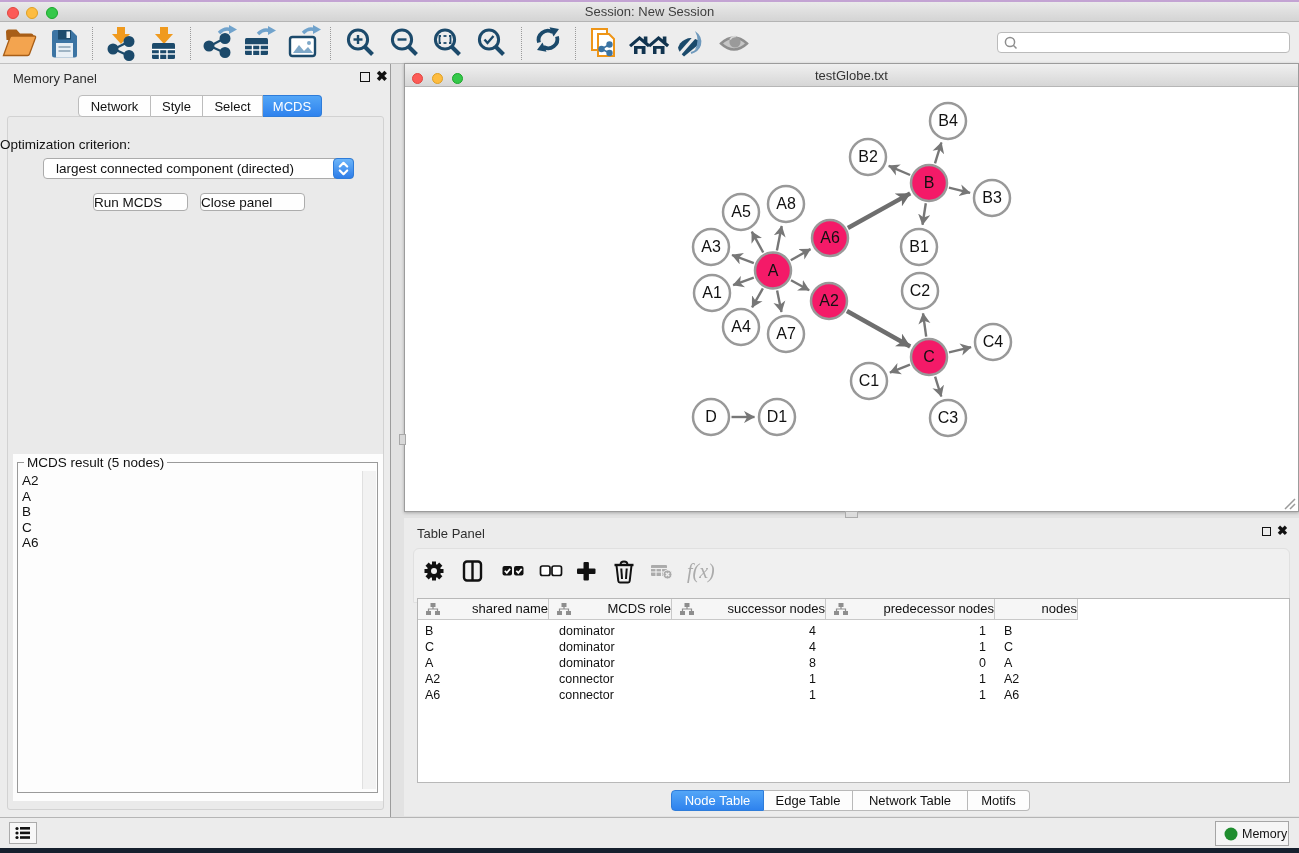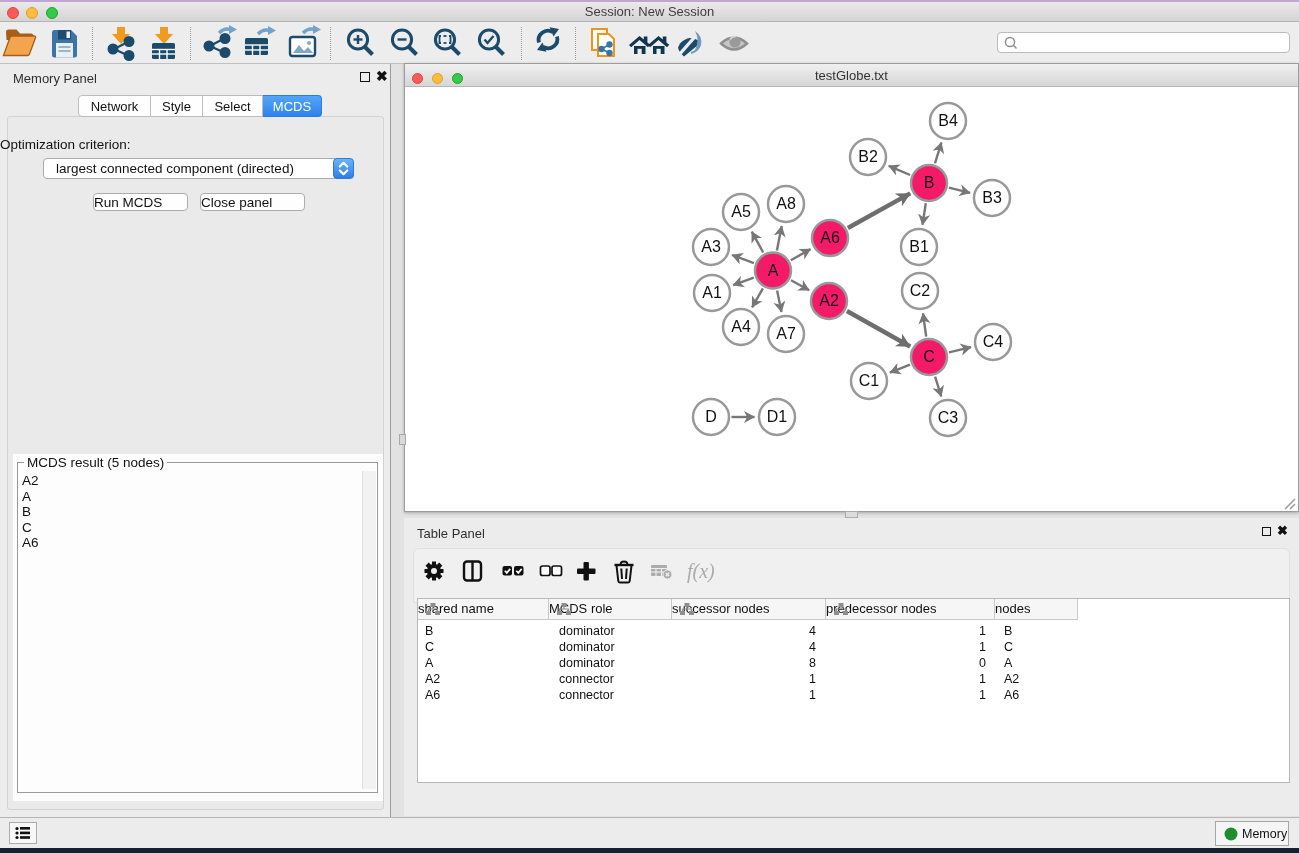--- a/index.html
+++ b/index.html
@@ -34,21 +34,21 @@
 
 #netwin{left:404px;top:63px;width:895px;height:449px;background:#fff;border:1px solid #9C9C9C;box-shadow:0 1px 3px rgba(0,0,0,.25)}
 #net-tb{left:0;top:0;width:893px;height:23px;background:linear-gradient(#F0F0F0,#D6D6D6);border-bottom:1px solid #B6B6B6}
 #net-title{left:0;top:4px;width:893px;text-align:center;font-size:13px;color:#333}
 .tl2{border-radius:50%;width:11px;height:11px}
 
 #tpanel{left:404px;top:518px;width:895px;height:298px;background:#ECECEC}
 #tp-title{left:13px;top:8px;font-size:13px;color:#2F2F2F}
 #tp-toolbar{left:9px;top:30px;width:877px;height:55px;background:#F0F0F0;border:1px solid #E0E0E0;border-radius:6px 6px 0 0}
 #tbl{left:13px;top:80px;width:873px;height:185px;background:#fff;border:1px solid #B8B8B8}
-.hcell{position:absolute;top:0;height:21px;background:#F6F6F6;border-right:1px solid #C9C9C9;border-bottom:1px solid #C9C9C9;font-size:13px;color:#111;text-align:left;line-height:20px}
+.hcell{position:absolute;top:0;height:21px;background:#F6F6F6;border-right:1px solid #C9C9C9;border-bottom:1px solid #C9C9C9;font-size:13px;color:#111;text-align:right;line-height:20px}
 .trow{position:absolute;font-size:12.5px;color:#111}
 .btabs .bt{position:absolute;top:0;height:21px;background:#FDFDFD;border:1px solid #B9B9B9;border-left:none;font-size:13px;color:#111;text-align:center;line-height:20px}
 
 #statusbar{left:0;top:817px;width:1299px;height:31px;background:#ECECEC;border-top:1px solid #B5B5B5}
 #listbtn{left:9px;top:822px;width:28px;height:22px;background:#F7F7F7;border:1px solid #ABABAB}
 #membtn{left:1215px;top:821px;width:74px;height:25px;background:#F5F5F5;border:1px solid #A5A5A5;font-size:12.5px;color:#111}
 .nl{font-family:"Liberation Sans",sans-serif;font-size:16px;fill:#111;text-anchor:middle}
 .e{stroke:#777;stroke-width:2.4}
 .et{stroke:#6E6E6E;stroke-width:4.4}
 </style></head>
@@ -411,20 +411,26 @@
             <path d="M7,4 v2 M2.5,8 v-2 h9 v2" stroke="#8E8E8E" stroke-width="1.2" fill="none"></path>
           </g>
         </svg>predecessor nodes</div>
 <div class="hcell" style="left:577px;width:83px">nodes</div>
 <div class="trow" style="left:7px;top:24px;line-height:16px">B<br>C<br>A<br>A2<br>A6</div>
 <div class="trow" style="left:141px;top:24px;line-height:16px">dominator<br>dominator<br>dominator<br>connector<br>connector</div>
 <div class="trow" style="left:330px;top:24px;width:68px;text-align:right;line-height:16px">4<br>4<br>8<br>1<br>1</div>
 <div class="trow" style="left:500px;top:24px;width:68px;text-align:right;line-height:16px">1<br>1<br>0<br>1<br>1</div>
 <div class="trow" style="left:586px;top:24px;line-height:16px">B<br>C<br>A<br>A2<br>A6</div>
 </div>
+<div class="abs btabs" style="left:267px;top:272px;width:400px;height:21px">
+<div class="bt tabsel" style="left:0px;width:93px;border-left:1px solid #B9B9B9;border-radius:4px 0 0 4px">Node Table</div>
+<div class="bt" style="left:93px;width:89px">Edge Table</div>
+<div class="bt" style="left:182px;width:115px">Network Table</div>
+<div class="bt" style="left:297px;width:62px;border-radius:0 4px 4px 0">Motifs</div>
+</div>
 </div>
 
 <div class="abs" id="statusbar"></div>
 <div class="abs" id="listbtn"><svg width="26" height="20">
       <g fill="#111">
         <circle cx="7" cy="5.5" r="1.6"></circle>
         <circle cx="7" cy="10" r="1.6"></circle>
         <circle cx="7" cy="14.5" r="1.6"></circle>
         <rect x="10" y="4" width="10" height="2.6"></rect>
         <rect x="10" y="8.6" width="10" height="2.6"></rect>

